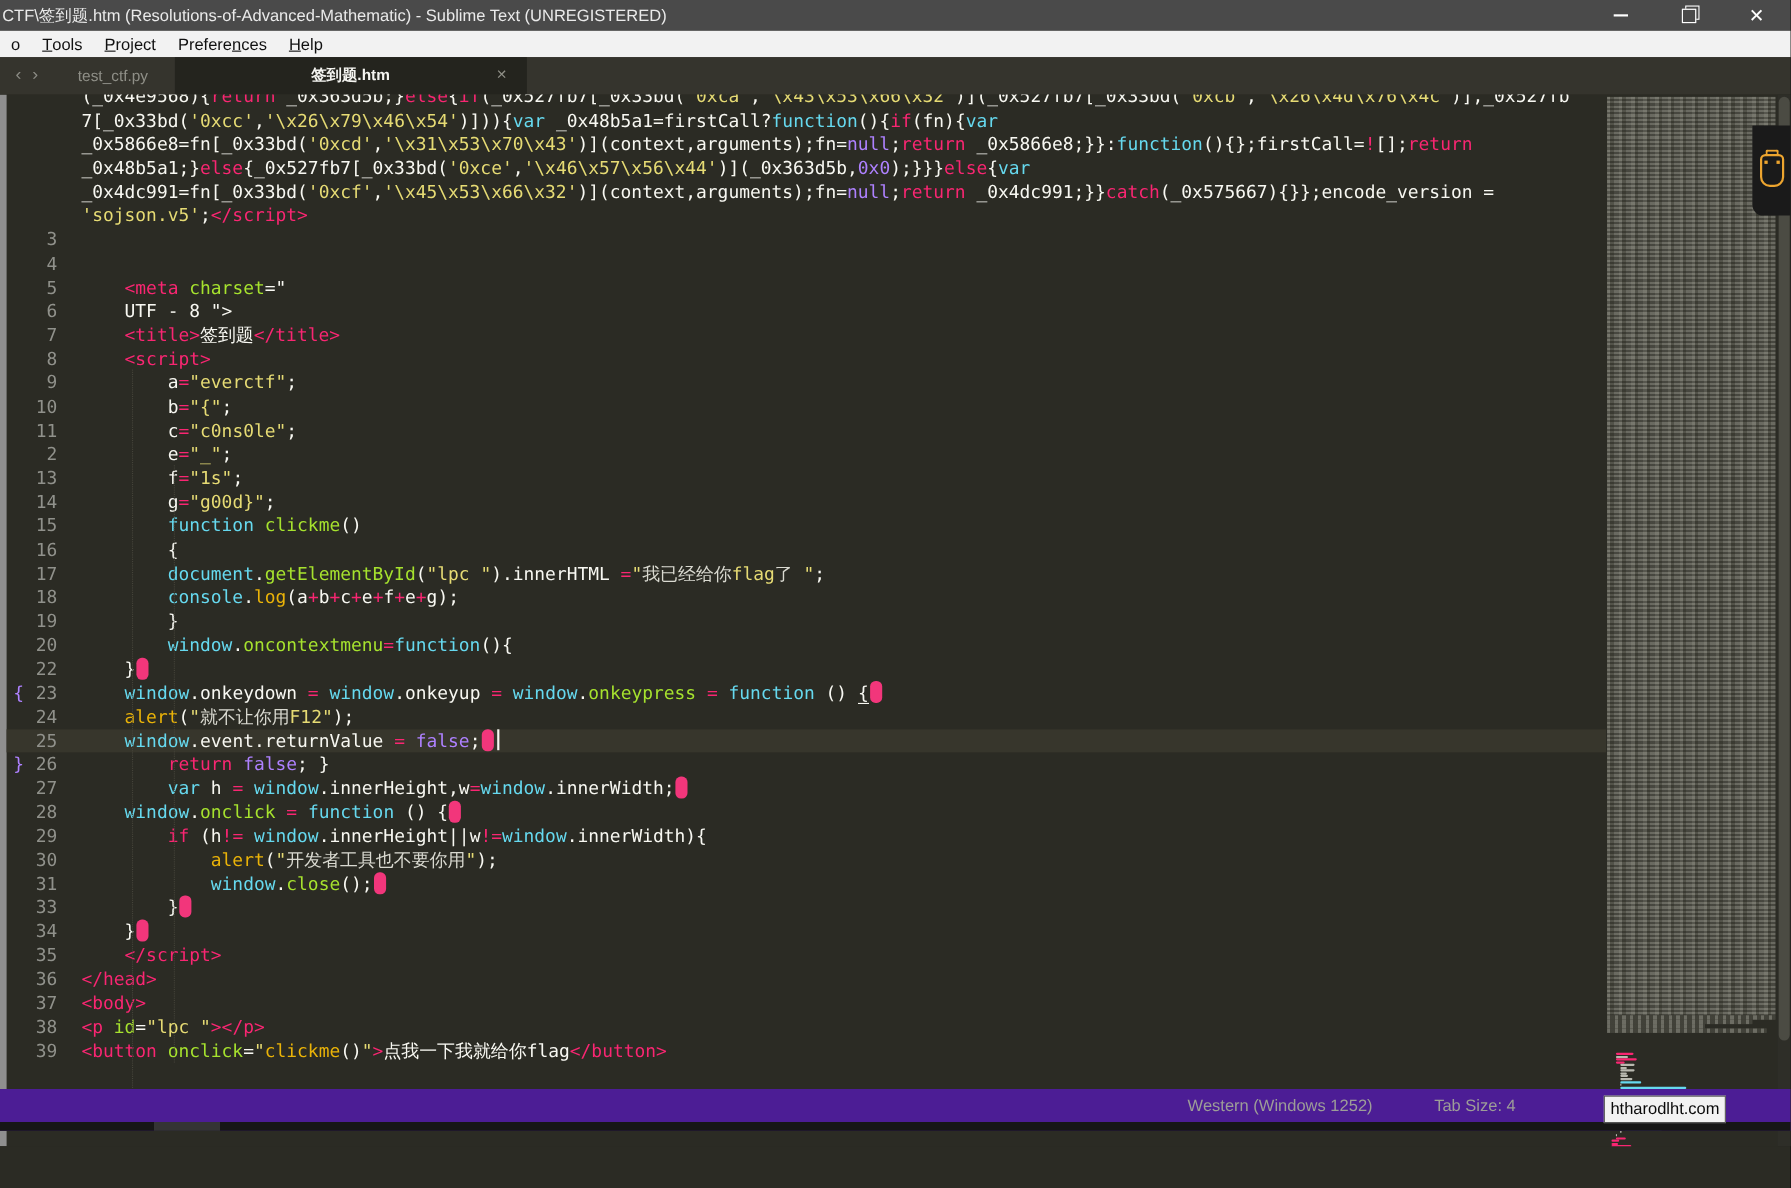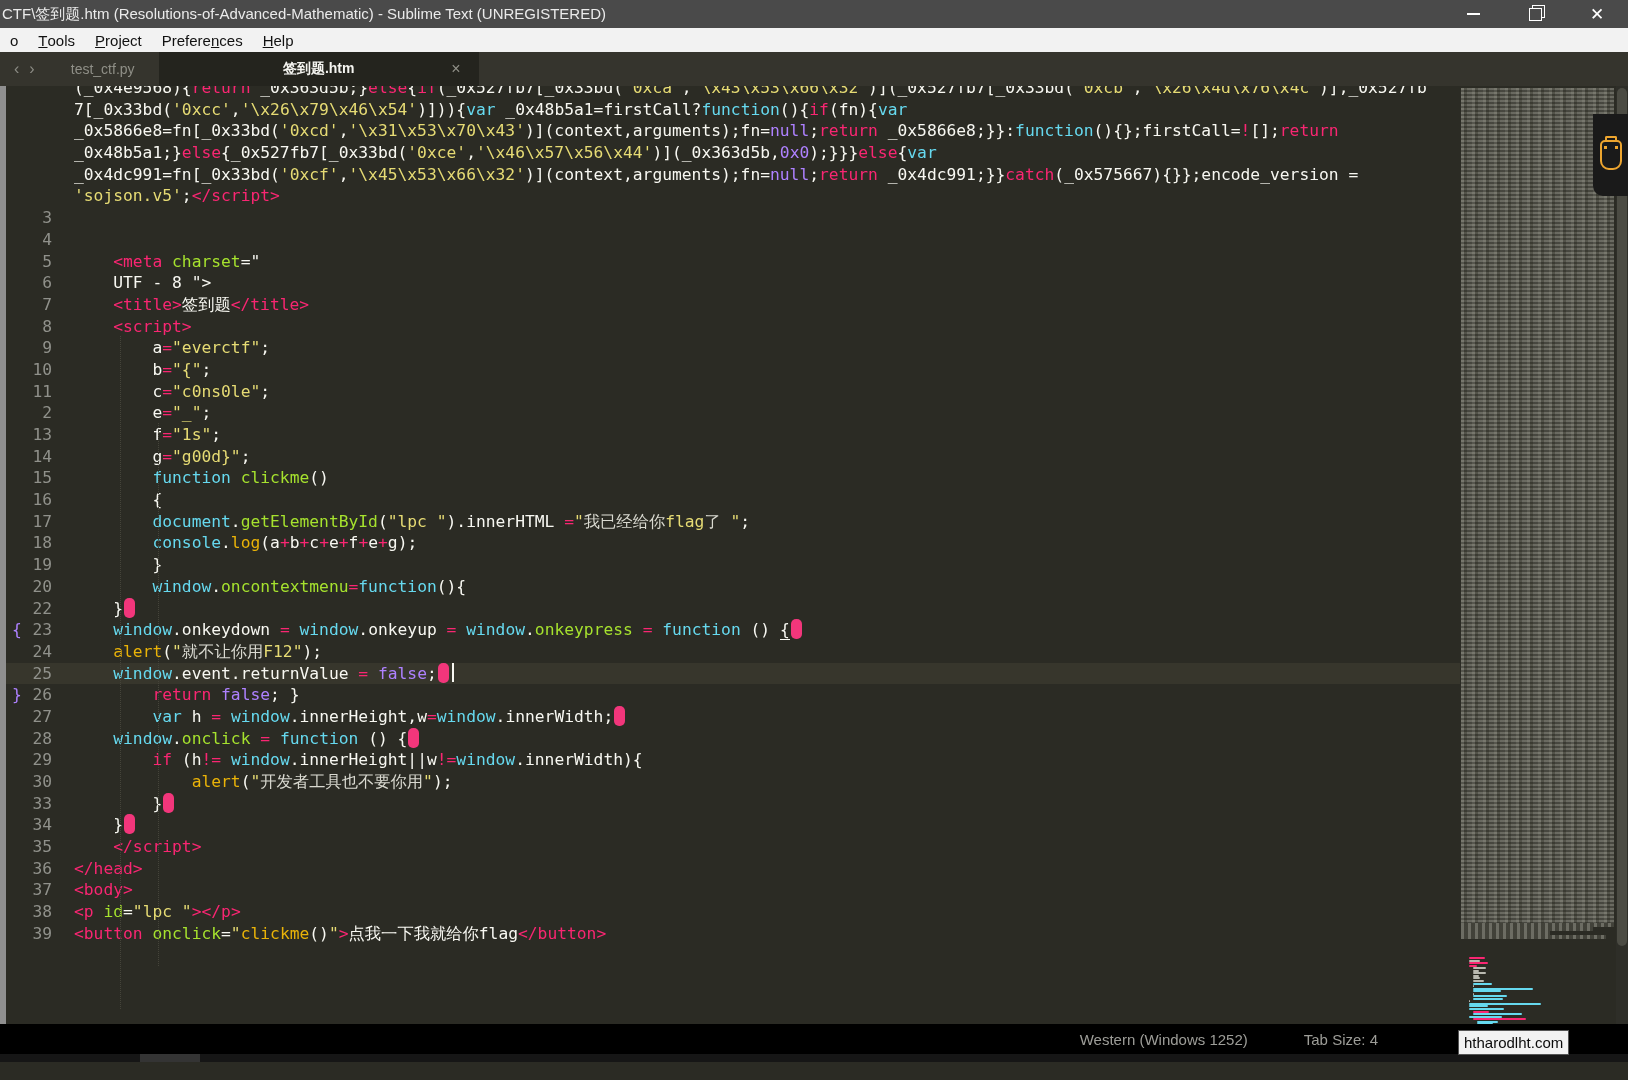--- a/index.html
+++ b/index.html
@@ -60,21 +60,21 @@
   #scrollbar{position:absolute;left:1616px;top:0;width:12px;height:100%;background:#2e2e28;}
   #scroll-thumb{position:absolute;left:1px;top:2px;width:10px;height:858px;background:#4b4b43;border-radius:5px;}
   
   #overlay-panel{position:absolute;left:1593px;top:28px;width:35px;height:82px;background:#1a1a1a;
                  border-radius:0 0 0 10px;display:flex;align-items:center;justify-content:center;}
   #usb-icon{position:relative;width:18px;height:26px;border:2px solid #eda52f;border-radius:5px 5px 9px 9px;}
   #usb-icon:before{content:"";position:absolute;left:2px;top:4px;width:3px;height:3px;background:#eda52f;}
   #usb-icon:after{content:"";position:absolute;right:2px;top:4px;width:3px;height:3px;background:#eda52f;}
   #usb-notch{position:absolute;left:50%;top:-6px;transform:translateX(-50%);width:8px;height:4px;border:2px solid #eda52f;border-bottom:none;border-radius:2px 2px 0 0;}
   
-  #statusbar{position:absolute;left:0;top:1024px;width:1628px;height:38px;background:#000000;
+  #statusbar{position:absolute;left:0;top:990px;width:1628px;height:38px;background:#4c1d95;
              color:#9d9d98;font-size:15px;}
   #status-right{position:absolute;right:250px;top:0;height:30px;display:flex;align-items:center;gap:56px;}
   #taskbar-strip{position:absolute;left:0;top:30px;width:1628px;height:8px;background:#161616;}
   #taskbar-seg{position:absolute;left:140px;top:0;width:60px;height:8px;background:#343434;}
   #watermark{position:absolute;left:1458px;top:6px;background:#f2f2f2;color:#0a0a0a;
              padding:3px 5px;font-size:15px;border:1px solid #555;}
 </style>
 </head>
 <body>
 
@@ -148,20 +148,21 @@
         <div class="row"><div class="gutter">20</div><div class="code"><span class="w">        </span><span class="cyi">window</span><span class="w">.</span><span class="g">oncontextmenu</span><span class="p">=</span><span class="cyi">function</span><span class="w">(){</span></div></div>
         <div class="row"><div class="gutter">22</div><div class="code"><span class="w">    }</span><span class="blk"></span></div></div>
         <div class="row"><div class="gutter">23<span class="gb">{</span></div><div class="code"><span class="w">    </span><span class="cyi">window</span><span class="w">.onkeydown </span><span class="p">=</span><span class="w"> </span><span class="cyi">window</span><span class="w">.onkeyup </span><span class="p">=</span><span class="w"> </span><span class="cyi">window</span><span class="w">.</span><span class="g">onkeypress</span><span class="w"> </span><span class="p">=</span><span class="w"> </span><span class="cyi">function</span><span class="w"> () </span><span class="wu">{</span><span class="blk"></span></div></div>
         <div class="row"><div class="gutter">24</div><div class="code"><span class="w">    </span><span class="cy">alert</span><span class="w">(</span><span class="y">"</span><span class="cjk">就不让你用</span><span class="y">F12"</span><span class="w">);</span></div></div>
         <div class="row cur"><div class="gutter">25</div><div class="code"><span class="w">    </span><span class="cyi">window</span><span class="w">.event.returnValue </span><span class="p">=</span><span class="w"> </span><span class="pu">false</span><span class="w">;</span><span class="blk"></span><span class="caret"></span></div></div>
         <div class="row"><div class="gutter">26<span class="gb">}</span></div><div class="code"><span class="w">        </span><span class="p">return</span><span class="w"> </span><span class="pu">false</span><span class="w">; }</span></div></div>
         <div class="row"><div class="gutter">27</div><div class="code"><span class="w">        </span><span class="cyi">var</span><span class="w"> h </span><span class="p">=</span><span class="w"> </span><span class="cyi">window</span><span class="w">.innerHeight,w</span><span class="p">=</span><span class="cyi">window</span><span class="w">.innerWidth;</span><span class="blk"></span></div></div>
         <div class="row"><div class="gutter">28</div><div class="code"><span class="w">    </span><span class="cyi">window</span><span class="w">.</span><span class="g">onclick</span><span class="w"> </span><span class="p">=</span><span class="w"> </span><span class="cyi">function</span><span class="w"> () {</span><span class="blk"></span></div></div>
         <div class="row"><div class="gutter">29</div><div class="code"><span class="w">        </span><span class="p">if</span><span class="w"> (h</span><span class="p">!=</span><span class="w"> </span><span class="cyi">window</span><span class="w">.innerHeight||w</span><span class="p">!=</span><span class="cyi">window</span><span class="w">.innerWidth){</span></div></div>
         <div class="row"><div class="gutter">30</div><div class="code"><span class="w">            </span><span class="cy">alert</span><span class="w">(</span><span class="y">"</span><span class="cjk">开发者工具也不要你用</span><span class="y">"</span><span class="w">);</span></div></div>
+        <div class="row"><div class="gutter">31</div><div class="code"><span class="w">            </span><span class="cyi">window</span><span class="w">.</span><span class="g">close</span><span class="w">();</span><span class="blk"></span></div></div>
         <div class="row"><div class="gutter">33</div><div class="code"><span class="w">        }</span><span class="blk"></span></div></div>
         <div class="row"><div class="gutter">34</div><div class="code"><span class="w">    }</span><span class="blk"></span></div></div>
         <div class="row"><div class="gutter">35</div><div class="code"><span class="w">    </span><span class="p">&lt;/script&gt;</span></div></div>
         <div class="row"><div class="gutter">36</div><div class="code"><span class="p">&lt;/head&gt;</span></div></div>
         <div class="row"><div class="gutter">37</div><div class="code"><span class="p">&lt;body&gt;</span></div></div>
         <div class="row"><div class="gutter">38</div><div class="code"><span class="p">&lt;p </span><span class="g">id</span><span class="w">=</span><span class="y">"lpc "</span><span class="p">&gt;&lt;/p&gt;</span></div></div>
         <div class="row"><div class="gutter">39</div><div class="code"><span class="p">&lt;button </span><span class="g">onclick</span><span class="w">=</span><span class="y">"</span><span class="cy">clickme</span><span class="w">()</span><span class="y">"</span><span class="p">&gt;</span><span class="w">点我一下我就给你flag</span><span class="p">&lt;/button&gt;</span></div></div>
       </div>
     <div class="guide" style="left:119.5px;top:250px;height:673px;"></div>
     <div class="guide" style="left:158px;top:337px;height:543px;"></div>

